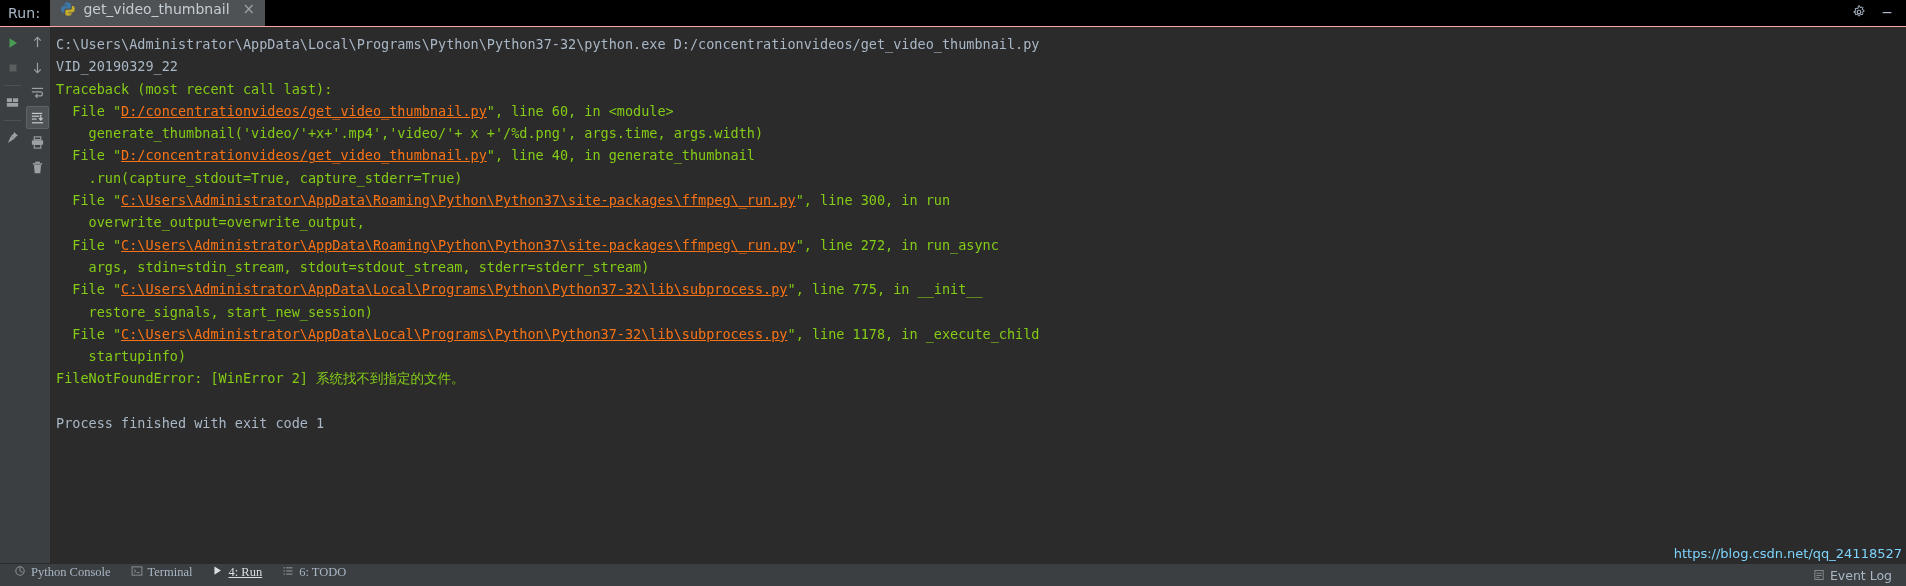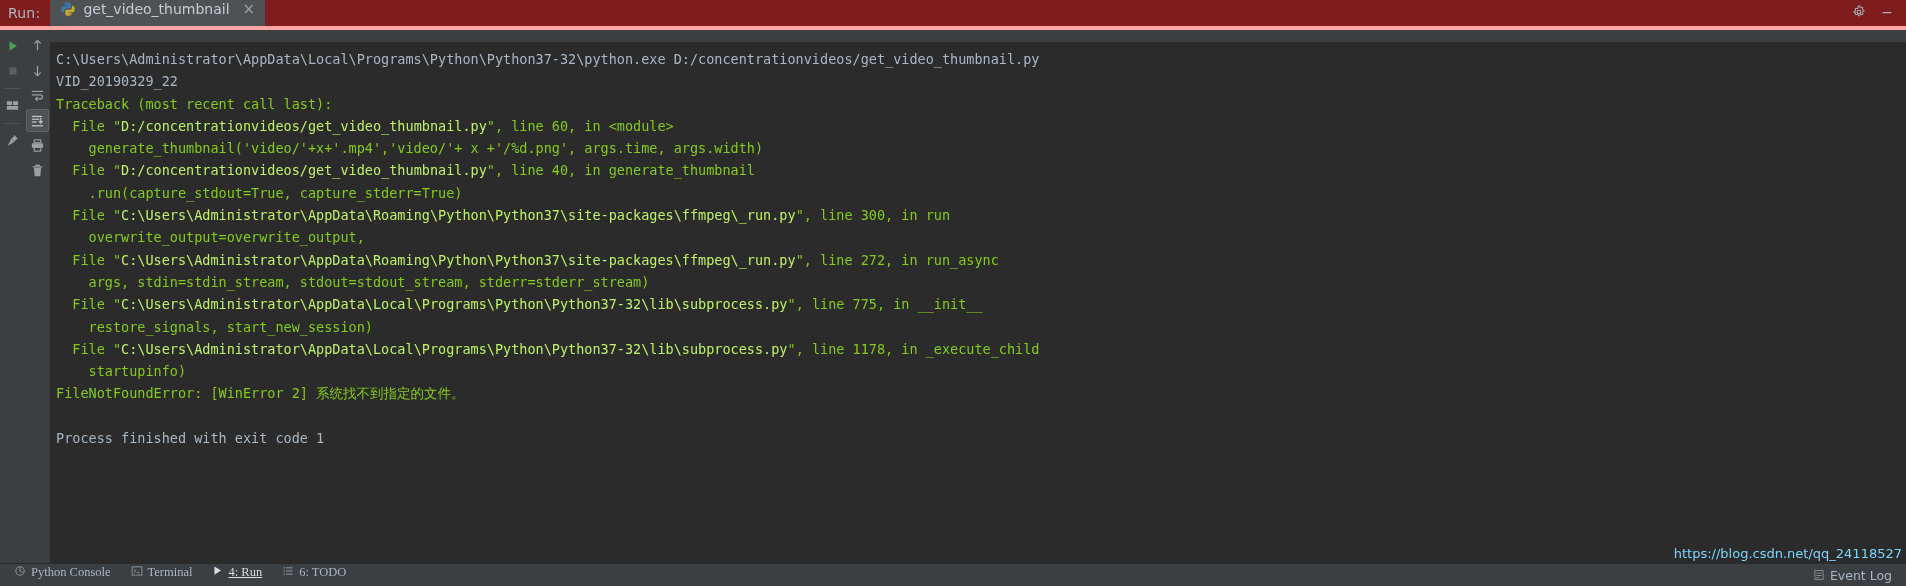--- a/index.html
+++ b/index.html
@@ -17,25 +17,25 @@
     height: 586px;
     background: #3c3f41;
     display: flex;
     flex-direction: column;
   }
 
   
   .topbar {
     height: 26px;
     min-height: 26px;
-    background: #7f1d1d;
+    background: #000000;
     display: flex;
     align-items: stretch;
     position: relative;
-    border-bottom: 4px solid #fca5a5;
+    border-bottom: 1px solid #fca5a5;
   }
   .run-label {
     color: #a9b7c6;
     font-size: 14px;
     line-height: 26px;
     padding: 0 10px 0 8px;
     letter-spacing: .2px;
     white-space: nowrap;
   }
   .tab {
@@ -105,33 +105,32 @@
     margin: 4px 0 3px 0;
   }
 
   
   .console-wrap {
     flex: 1;
     background: #2b2b2b;
     position: relative;
     overflow: hidden;
     min-width: 0;
-    margin-top: 12px;
   }
   .console {
     padding: 6px 0 0 6px;
     font-family: "DejaVu Sans Mono", monospace;
     font-size: 13.5px;
     line-height: 22.3px;
     white-space: pre;
   }
   .ln { height: 22.3px; }
   .c-normal { color: #a9b7c6; }
   .c-error  { color: #84cc16; }
-  .c-link   { color: #bef264; }
+  .c-link   { color: #f97316; text-decoration: underline; }
 
   .watermark {
     position: absolute;
     right: 4px;
     bottom: 2px;
     color: #7dd3fc;
     font-family: "DejaVu Sans", sans-serif;
     font-size: 13px;
     white-space: nowrap;
   }

